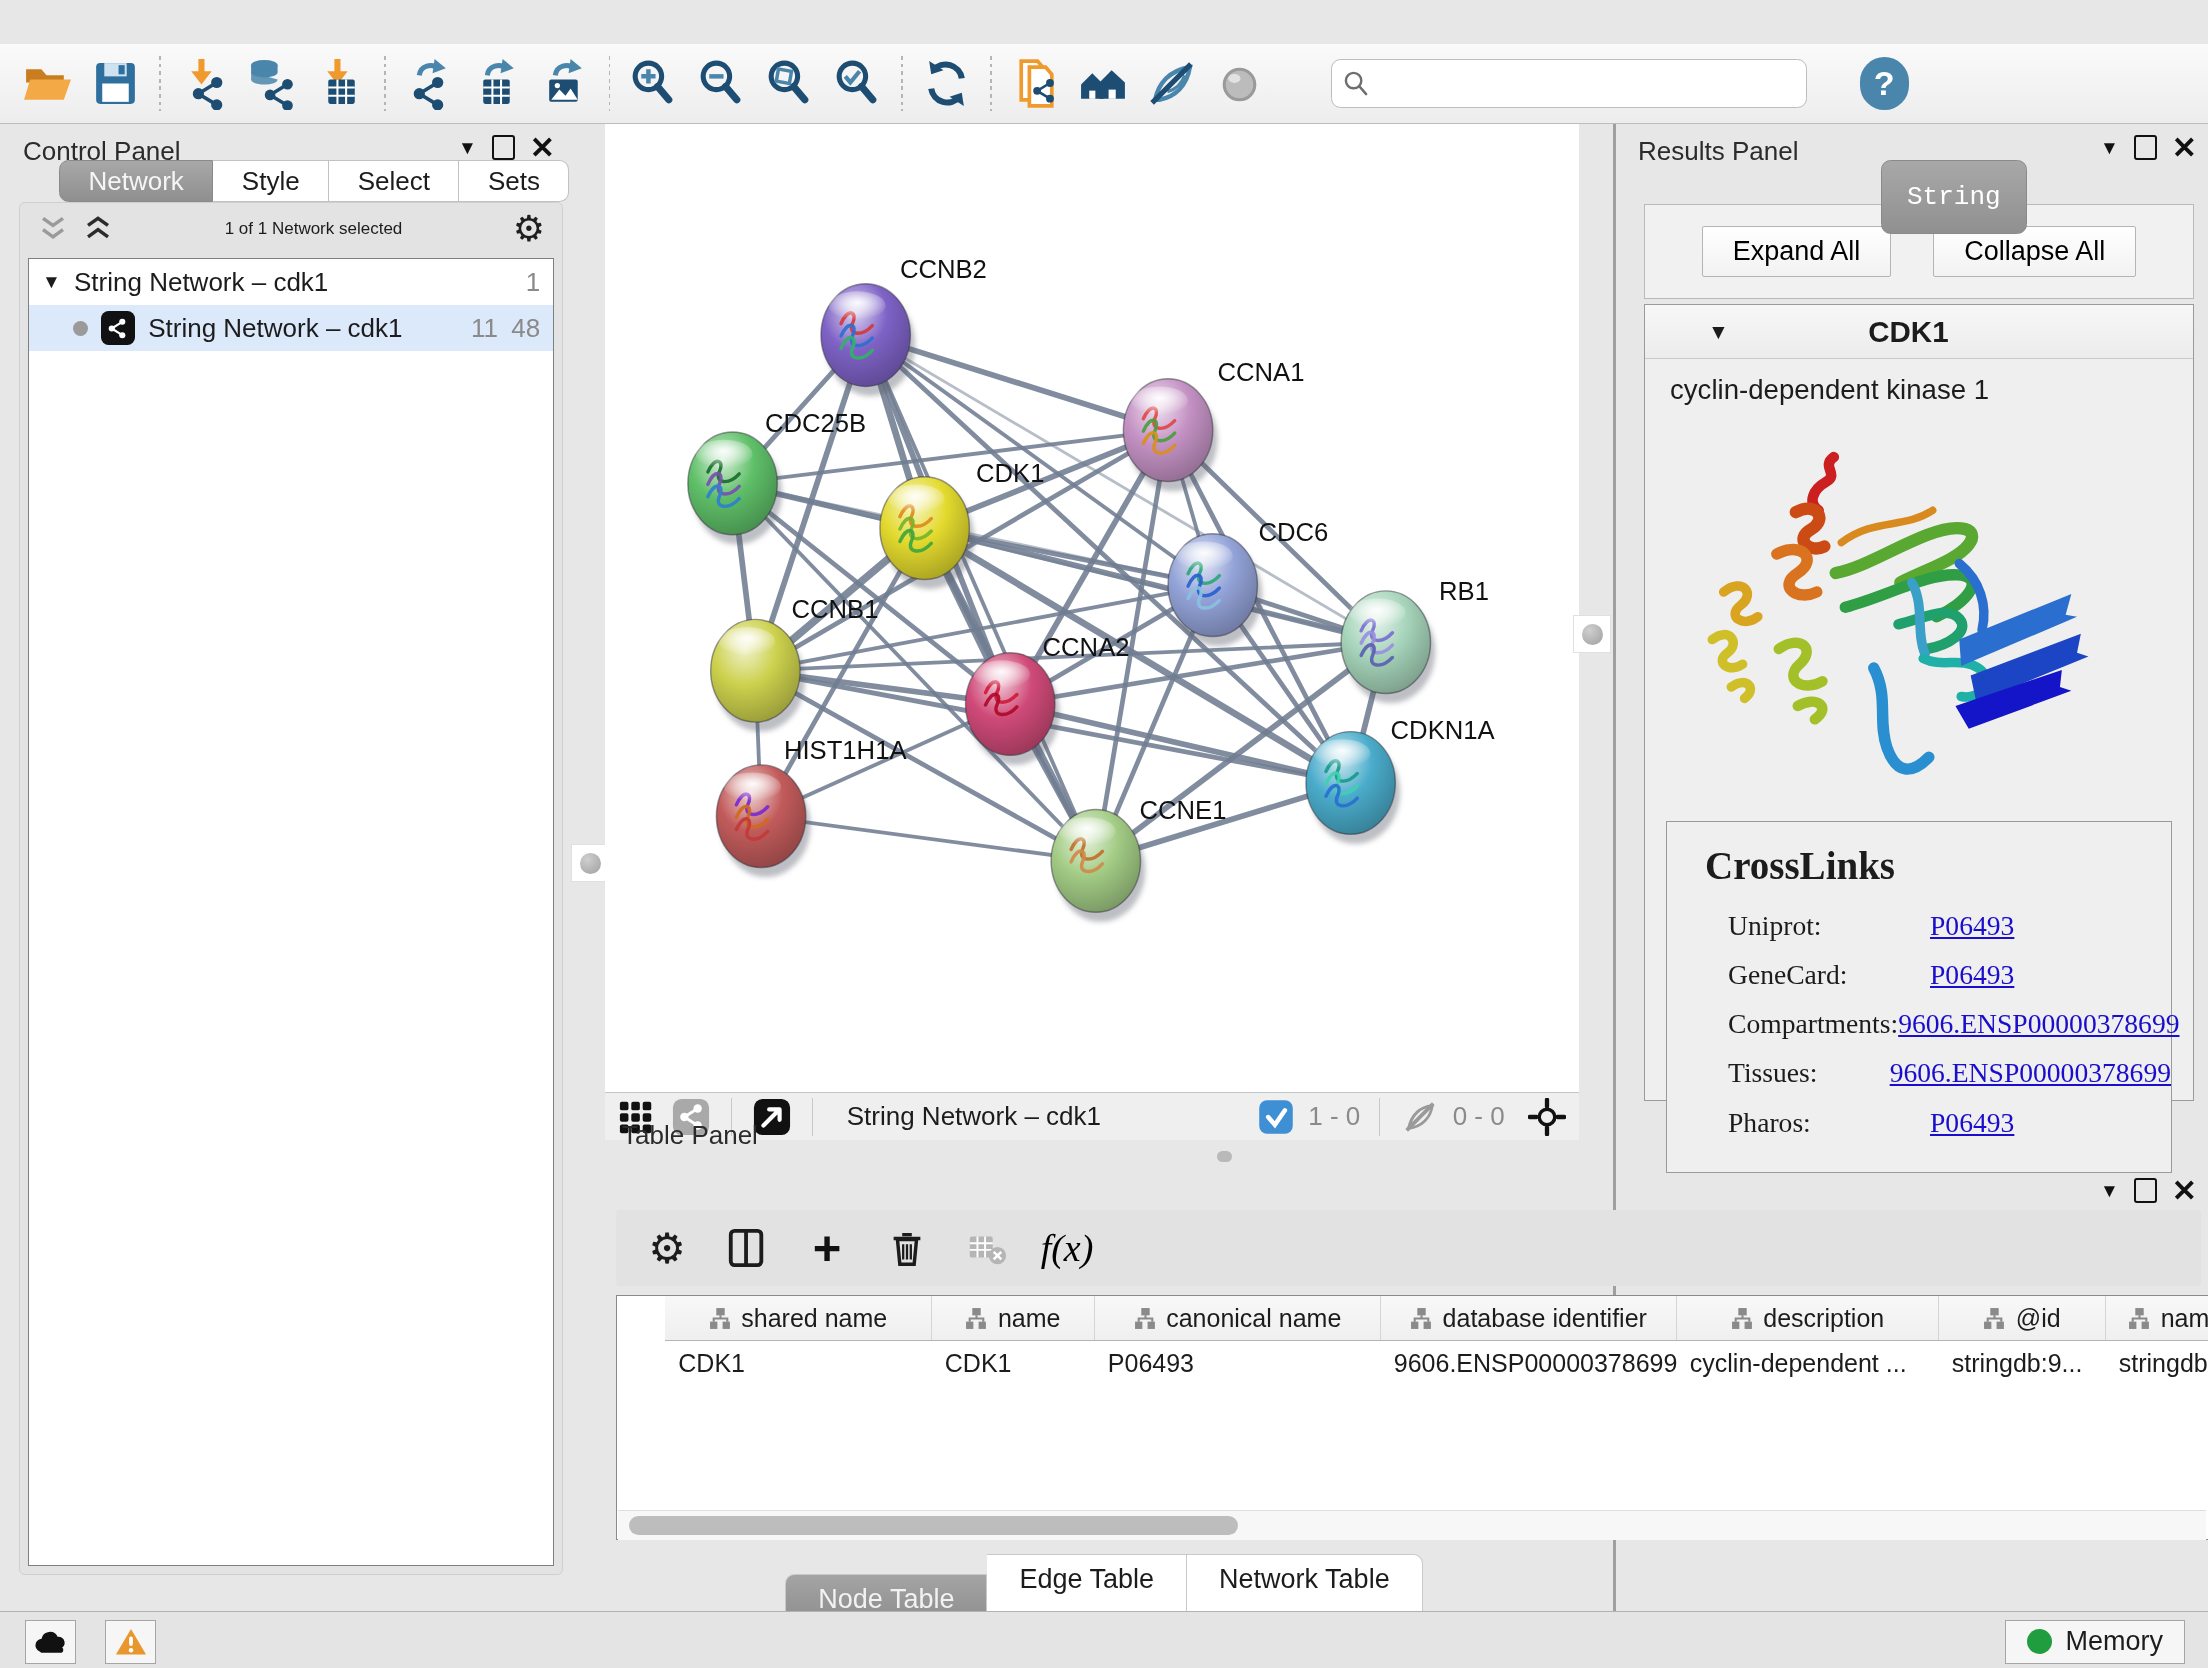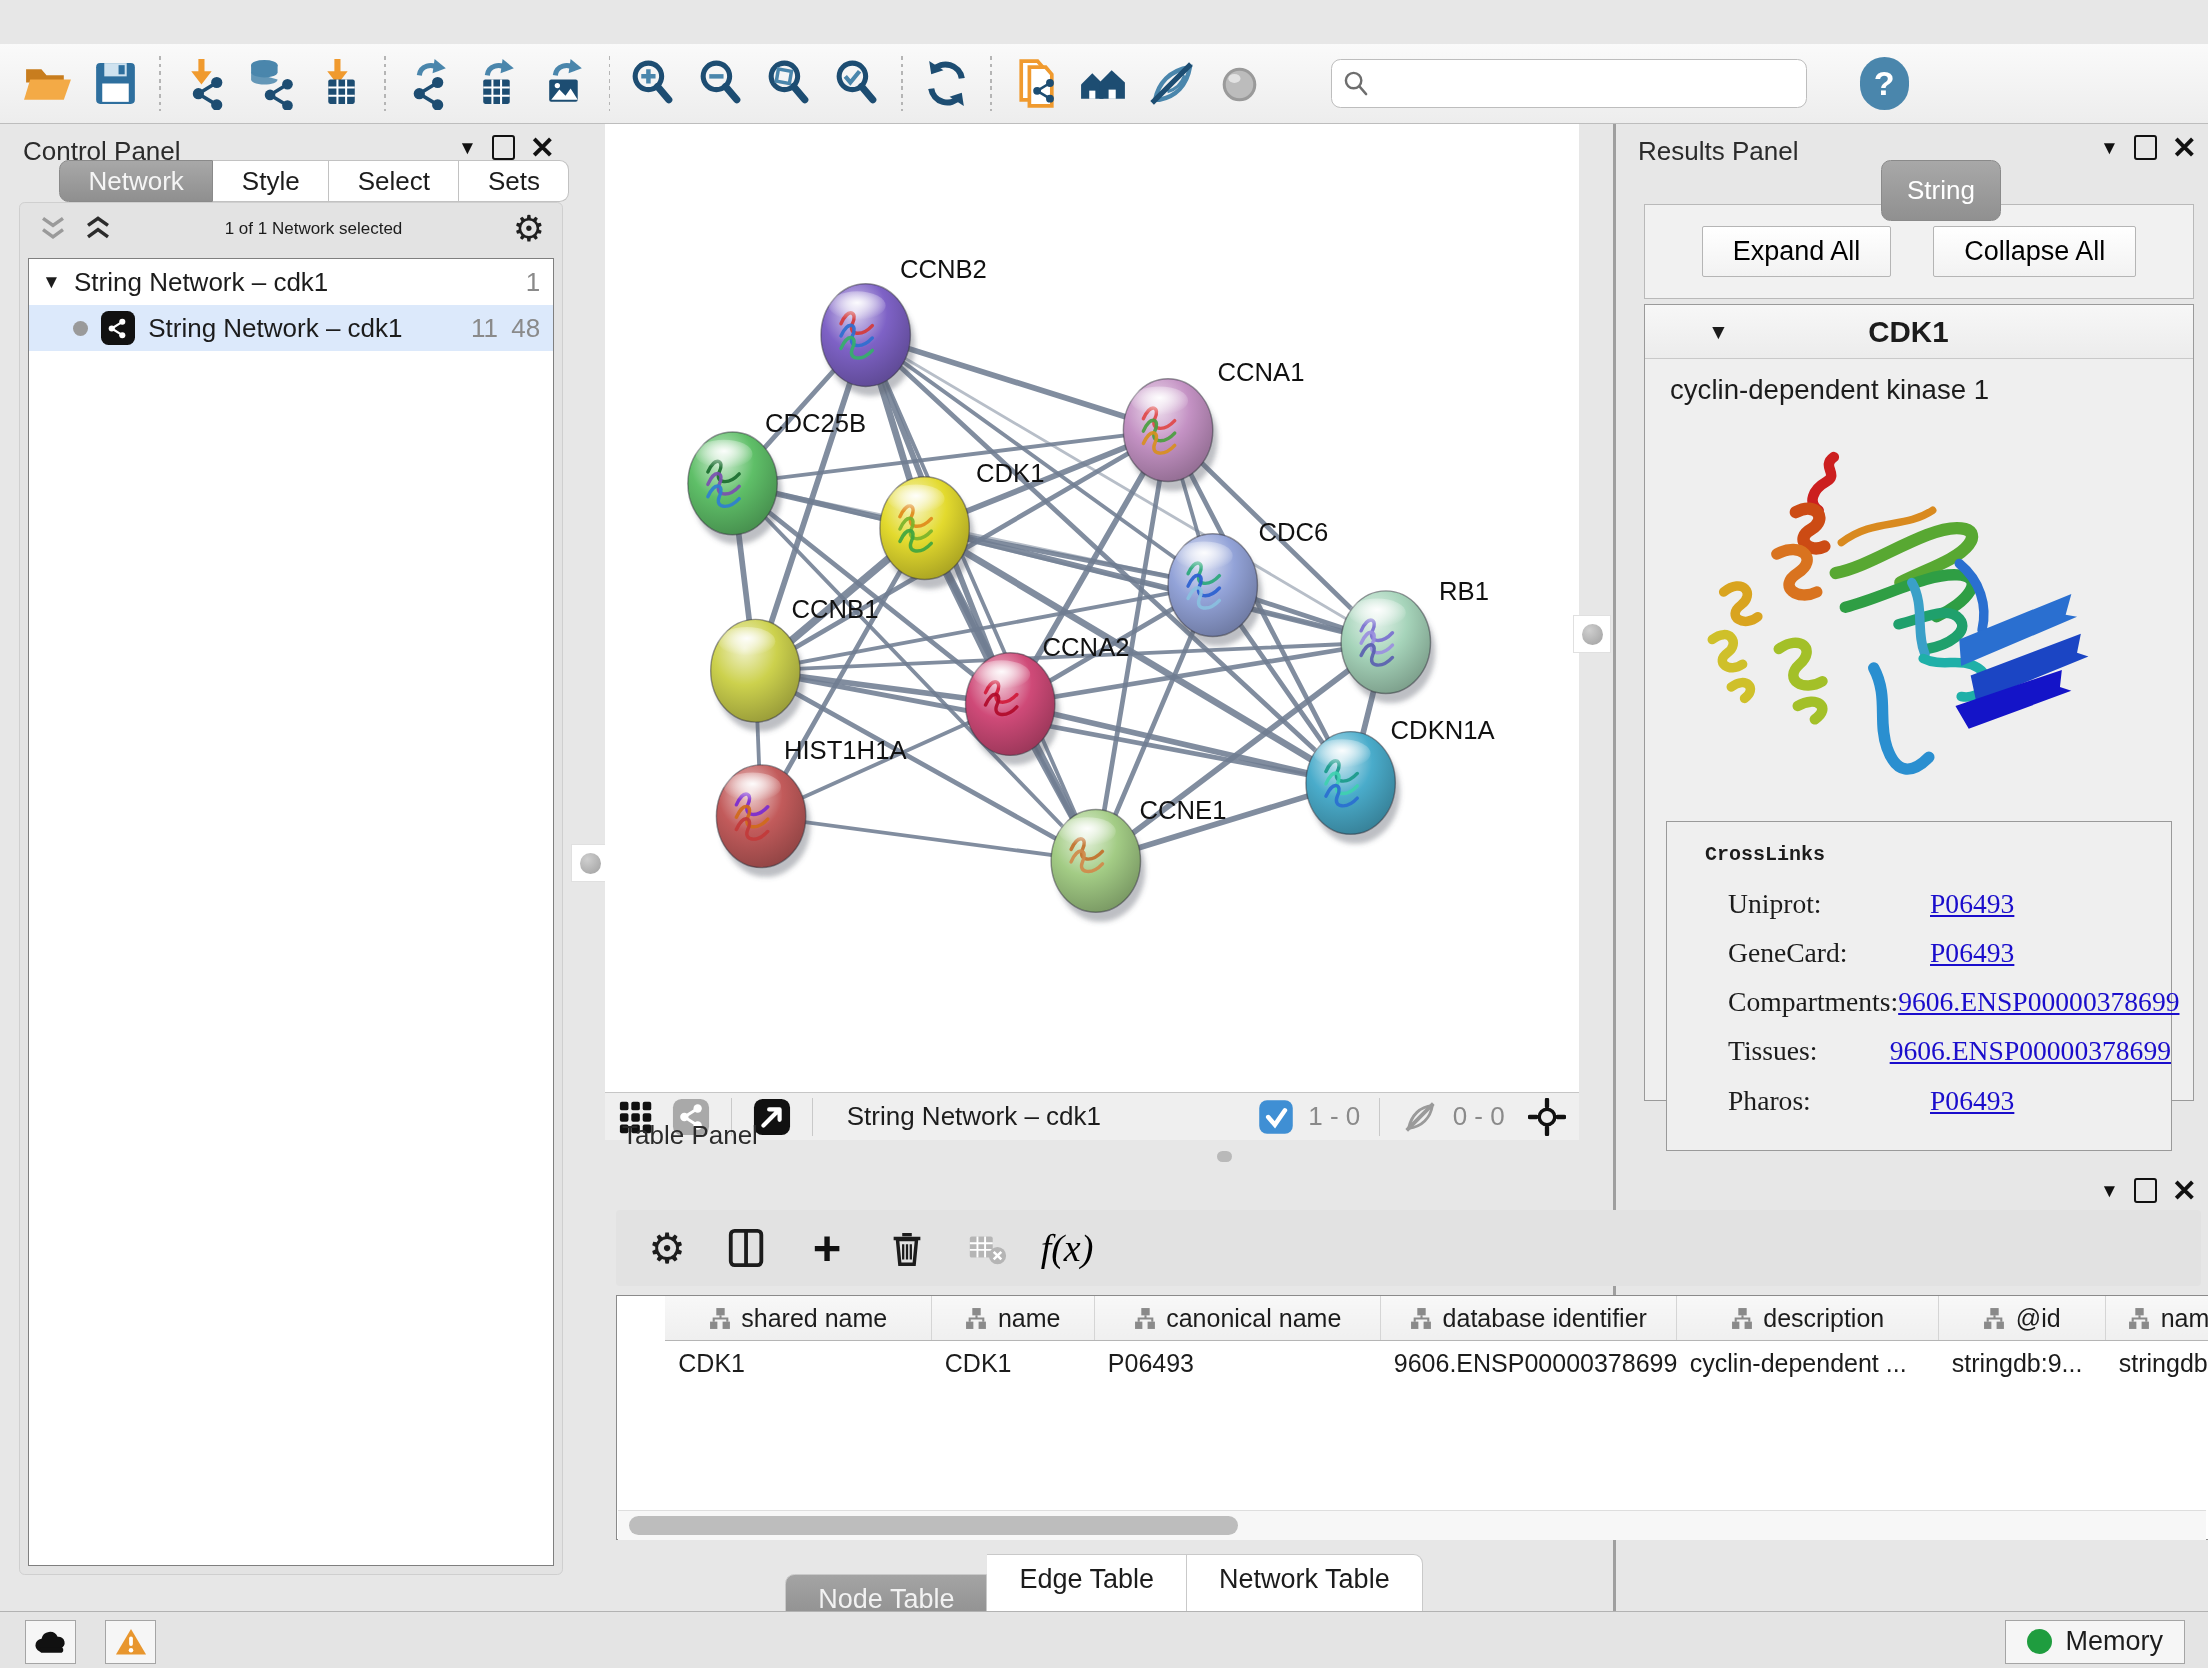--- a/index.html
+++ b/index.html
@@ -60,33 +60,33 @@
   .netfoot{position:absolute;left:605px;top:1092px;width:974px;height:48px;background:#efefef;border-top:1px solid #c6c6c6;
     display:flex;align-items:center;padding:0 11.4px;box-sizing:border-box;gap:11.4px;font-size:26px;}
   .nfsep{width:1px;height:38px;background:#c9c9c9;margin:0 7.6px;}
   .nficon{width:42px;height:42px;display:flex;align-items:center;justify-content:center;}
   .nficon svg{width:38px;height:38px;}
   .nfname{margin-left:15px;color:#1c1c1c;}
   .nfcount{color:#8a8a8a;}
   
   .results-bg{position:absolute;left:1620px;top:124px;width:589px;height:1488px;background:#e7e7e7;}
   .rtab{position:absolute;left:1881px;top:160px;z-index:3;background:linear-gradient(#a8a8a8,#909090);color:#fff;
-    font-size:26px;padding:14px 25px;border-radius:9.5px;border:1px solid #8a8a8a;}
+    font-size:26px;padding:21px 25px;border-radius:9.5px;border:1px solid #8a8a8a;font-family:Liberation Mono, monospace;}
   .expbox{position:absolute;left:1644px;top:204px;width:550px;height:95px;background:#f1f1f1;border:1.9px solid #b9b9b9;
     box-sizing:border-box;display:flex;align-items:center;justify-content:center;gap:42px;}
   .rbtn{background:linear-gradient(#fff,#f2f2f2);border:1.9px solid #b5b5b5;border-radius:2px;font-size:27px;padding:8.6px 30px;}
   .cdkbox{position:absolute;left:1644px;top:304px;width:550px;height:797px;border:1.9px solid #9a9a9a;background:#efefef;box-sizing:border-box;}
   .cdkhead{height:53px;display:flex;align-items:center;background:linear-gradient(#f7f7f7,#ececec);border-bottom:1px solid #c9c9c9;}
   .cdkhead .tri{margin-left:63px;font-size:21px;}
   .cdkhead .nm{flex:1;text-align:center;margin-right:105px;font-size:29.5px;font-weight:bold;}
   .cdkdesc{font-size:27.6px;padding:15px 25px 7.6px 25px;}
   .protein{margin:7.6px 0 0 28.5px;}
   .xlinks{margin:17px 21px 0 21px;border:1.9px solid #9a9a9a;background:#efefef;padding:17px 0 25px 0;
     font-family:"Liberation Serif",serif;}
-  .xlinks h3{margin:3.8px 0 13.3px 38px;font-size:20px;font-family:Liberation Mono, monospace;}
+  .xlinks h3{margin:3.8px 0 13.3px 38px;font-size:39px;}
   .xrow{display:flex;font-size:27.6px;padding:8.6px 0 8.6px 61px;}
   .xrow .xl{width:202px;}
   .xrow a{color:#1a0dcc;text-decoration:underline;}
   
   .tp-toolbar{position:absolute;left:616px;top:1210px;width:1585px;height:76px;background:#e2e2e2;border-radius:3.8px;
     display:flex;align-items:center;gap:32px;padding:0 27px;box-sizing:border-box;}
   .tp-toolbar .ic{width:48px;height:48px;display:flex;align-items:center;justify-content:center;}
   .tp-toolbar svg{width:42px;height:42px;}
   .fx{font-family:"Liberation Serif",serif;font-style:italic;font-size:38px;color:#000000;}
   .tgear{font-size:42px;color:#1c1c1c;}

